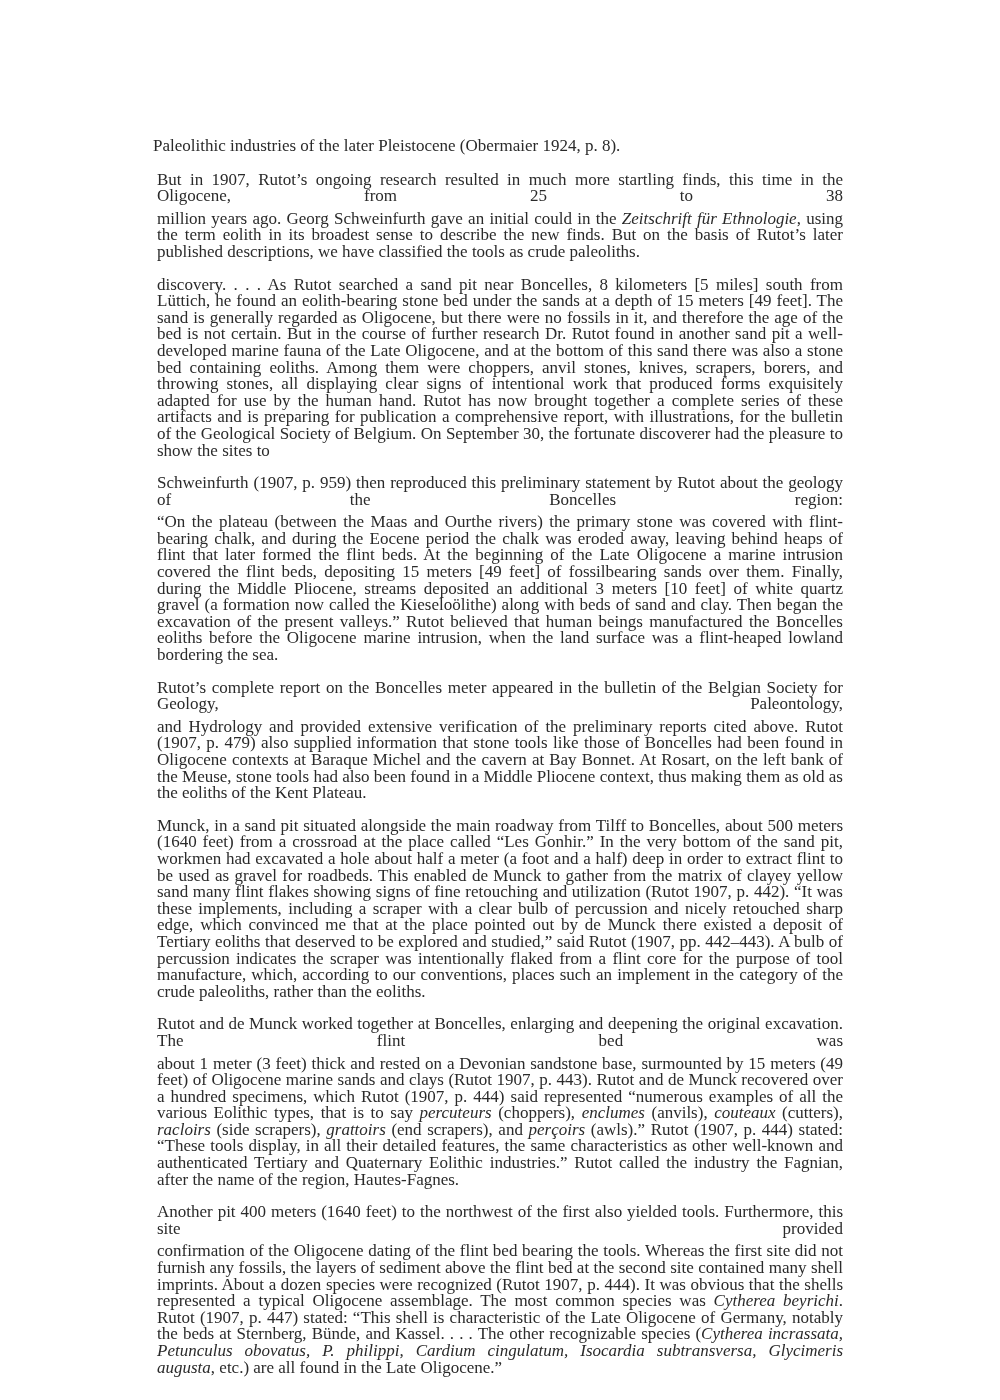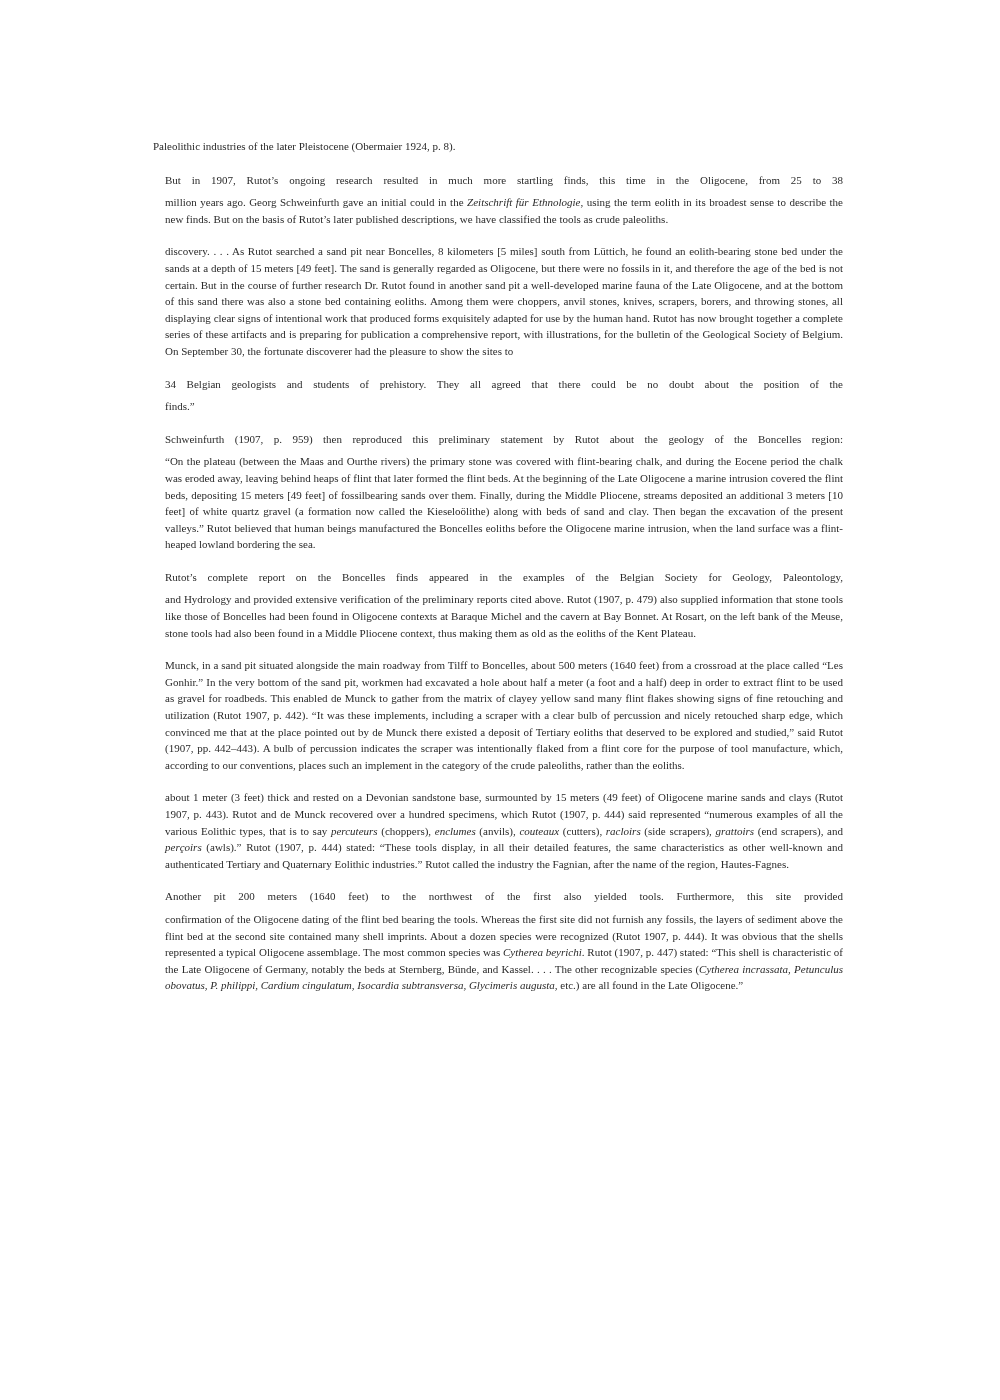--- a/index.html
+++ b/index.html
@@ -13,26 +13,26 @@
       position: relative;
       overflow: hidden;
       font-family: "Liberation Serif", "DejaVu Serif", serif;
       color: #2a2a2a;
     }
     .page {
       position: absolute;
       left: 153px;
       top: 138px;
       width: 690px;
-      font-size: 11px;
+      font-size: 17px;
       line-height: 16.6px;
       text-align: justify;
     }
     .para {
-      margin: 0 0 16px 12px;
+      margin: 0 0 16px 4px;
     }
     .para .first-line {
       display: block;
       margin-bottom: 6px;
       text-align-last: justify;
     }
     .lead {
       margin: 0 0 17px 0;
     }
     i { }
@@ -47,40 +47,37 @@
 
   <div class="para">
     <span class="first-line">But in 1907, Rutot’s ongoing research resulted in much more startling finds, this time in the Oligocene, from 25 to 38</span>
     <span class="rest"><span>million years ago. Georg Schweinfurth gave an initial could in the </span><i>Zeitschrift für Ethnologie</i><span>, using the term eolith in its broadest sense to describe the new finds. But on the basis of Rutot’s later published descriptions, we have classified the tools as crude paleoliths.</span></span>
   </div>
 
   <div class="para">
     <span class="rest"><span>discovery. . . . As Rutot searched a sand pit near Boncelles, 8 kilometers [5 miles] south from Lüttich, he found an eolith-bearing stone bed under the sands at a depth of 15 meters [49 feet]. The sand is generally regarded as Oligocene, but there were no fossils in it, and therefore the age of the bed is not certain. But in the course of further research Dr. Rutot found in another sand pit a well-developed marine fauna of the Late Oligocene, and at the bottom of this sand there was also a stone bed containing eoliths. Among them were choppers, anvil stones, knives, scrapers, borers, and throwing stones, all displaying clear signs of intentional work that produced forms exquisitely adapted for use by the human hand. Rutot has now brought together a complete series of these artifacts and is preparing for publication a comprehensive report, with illustrations, for the bulletin of the Geological Society of Belgium. On September 30, the fortunate discoverer had the pleasure to show the sites to</span></span>
   </div>
 
-  <div class="para">
-    <span class="first-line">34 Belgian geologists and students of prehistory. They all agreed that there could be no doubt about the position of the</span>
-    <span class="rest"><span>finds.”</span></span>
-  </div>
 
   <div class="para">
     <span class="first-line">Schweinfurth (1907, p. 959) then reproduced this preliminary statement by Rutot about the geology of the Boncelles region:</span>
     <span class="rest"><span>“On the plateau (between the Maas and Ourthe rivers) the primary stone was covered with flint-bearing chalk, and during the Eocene period the chalk was eroded away, leaving behind heaps of flint that later formed the flint beds. At the beginning of the Late Oligocene a marine intrusion covered the flint beds, depositing 15 meters [49 feet] of fossilbearing sands over them. Finally, during the Middle Pliocene, streams deposited an additional 3 meters [10 feet] of white quartz gravel (a formation now called the Kieseloölithe) along with beds of sand and clay. Then began the excavation of the present valleys.” Rutot believed that human beings manufactured the Boncelles eoliths before the Oligocene marine intrusion, when the land surface was a flint-heaped lowland bordering the sea.</span></span>
   </div>
 
   <div class="para">
-    <span class="first-line">Rutot’s complete report on the Boncelles finds appeared in the examples of the Belgian Society for Geology, Paleontology,</span>
+    <span class="first-line">Rutot’s complete report on the Boncelles meter appeared in the bulletin of the Belgian Society for Geology, Paleontology,</span>
     <span class="rest"><span>and Hydrology and provided extensive verification of the preliminary reports cited above. Rutot (1907, p. 479) also supplied information that stone tools like those of Boncelles had been found in Oligocene contexts at Baraque Michel and the cavern at Bay Bonnet. At Rosart, on the left bank of the Meuse, stone tools had also been found in a Middle Pliocene context, thus making them as old as the eoliths of the Kent Plateau.</span></span>
   </div>
 
   <div class="para">
     <span class="rest"><span>Munck, in a sand pit situated alongside the main roadway from Tilff to Boncelles, about 500 meters (1640 feet) from a crossroad at the place called “Les Gonhir.” In the very bottom of the sand pit, workmen had excavated a hole about half a meter (a foot and a half) deep in order to extract flint to be used as gravel for roadbeds. This enabled de Munck to gather from the matrix of clayey yellow sand many flint flakes showing signs of fine retouching and utilization (Rutot 1907, p. 442). “It was these implements, including a scraper with a clear bulb of percussion and nicely retouched sharp edge, which convinced me that at the place pointed out by de Munck there existed a deposit of Tertiary eoliths that deserved to be explored and studied,” said Rutot (1907, pp. 442–443). A bulb of percussion indicates the scraper was intentionally flaked from a flint core for the purpose of tool manufacture, which, according to our conventions, places such an implement in the category of the crude paleoliths, rather than the eoliths.</span></span>
   </div>
 
   <div class="para">
+    <span class="first-line">Rutot and de Munck worked together at Boncelles, enlarging and deepening the original excavation. The flint bed was</span>
     <span class="rest"><span>about 1 meter (3 feet) thick and rested on a Devonian sandstone base, surmounted by 15 meters (49 feet) of Oligocene marine sands and clays (Rutot 1907, p. 443). Rutot and de Munck recovered over a hundred specimens, which Rutot (1907, p. 444) said represented “numerous examples of all the various Eolithic types, that is to say </span><i>percuteurs</i><span> (choppers), </span><i>enclumes</i><span> (anvils), </span><i>couteaux</i><span> (cutters), </span><i>racloirs</i><span> (side scrapers), </span><i>grattoirs</i><span> (end scrapers), and </span><i>perçoirs</i><span> (awls).” Rutot (1907, p. 444) stated: “These tools display, in all their detailed features, the same characteristics as other well-known and authenticated Tertiary and Quaternary Eolithic industries.” Rutot called the industry the Fagnian, after the name of the region, Hautes-Fagnes.</span></span>
   </div>
 
   <div class="para">
-    <span class="first-line">Another pit 200 meters (1640 feet) to the northwest of the first also yielded tools. Furthermore, this site provided</span>
+    <span class="first-line">Another pit 400 meters (1640 feet) to the northwest of the first also yielded tools. Furthermore, this site provided</span>
     <span class="rest"><span>confirmation of the Oligocene dating of the flint bed bearing the tools. Whereas the first site did not furnish any fossils, the layers of sediment above the flint bed at the second site contained many shell imprints. About a dozen species were recognized (Rutot 1907, p. 444). It was obvious that the shells represented a typical Oligocene assemblage. The most common species was </span><i>Cytherea beyrichi</i><span>. Rutot (1907, p. 447) stated: “This shell is characteristic of the Late Oligocene of Germany, notably the beds at Sternberg, Bünde, and Kassel. . . . The other recognizable species (</span><i>Cytherea incrassata, Petunculus obovatus, P. philippi, Cardium cingulatum, Isocardia subtransversa, Glycimeris augusta</i><span>, etc.) are all found in the Late Oligocene.”</span></span>
   </div>
 </div>
 
 </body></html>

